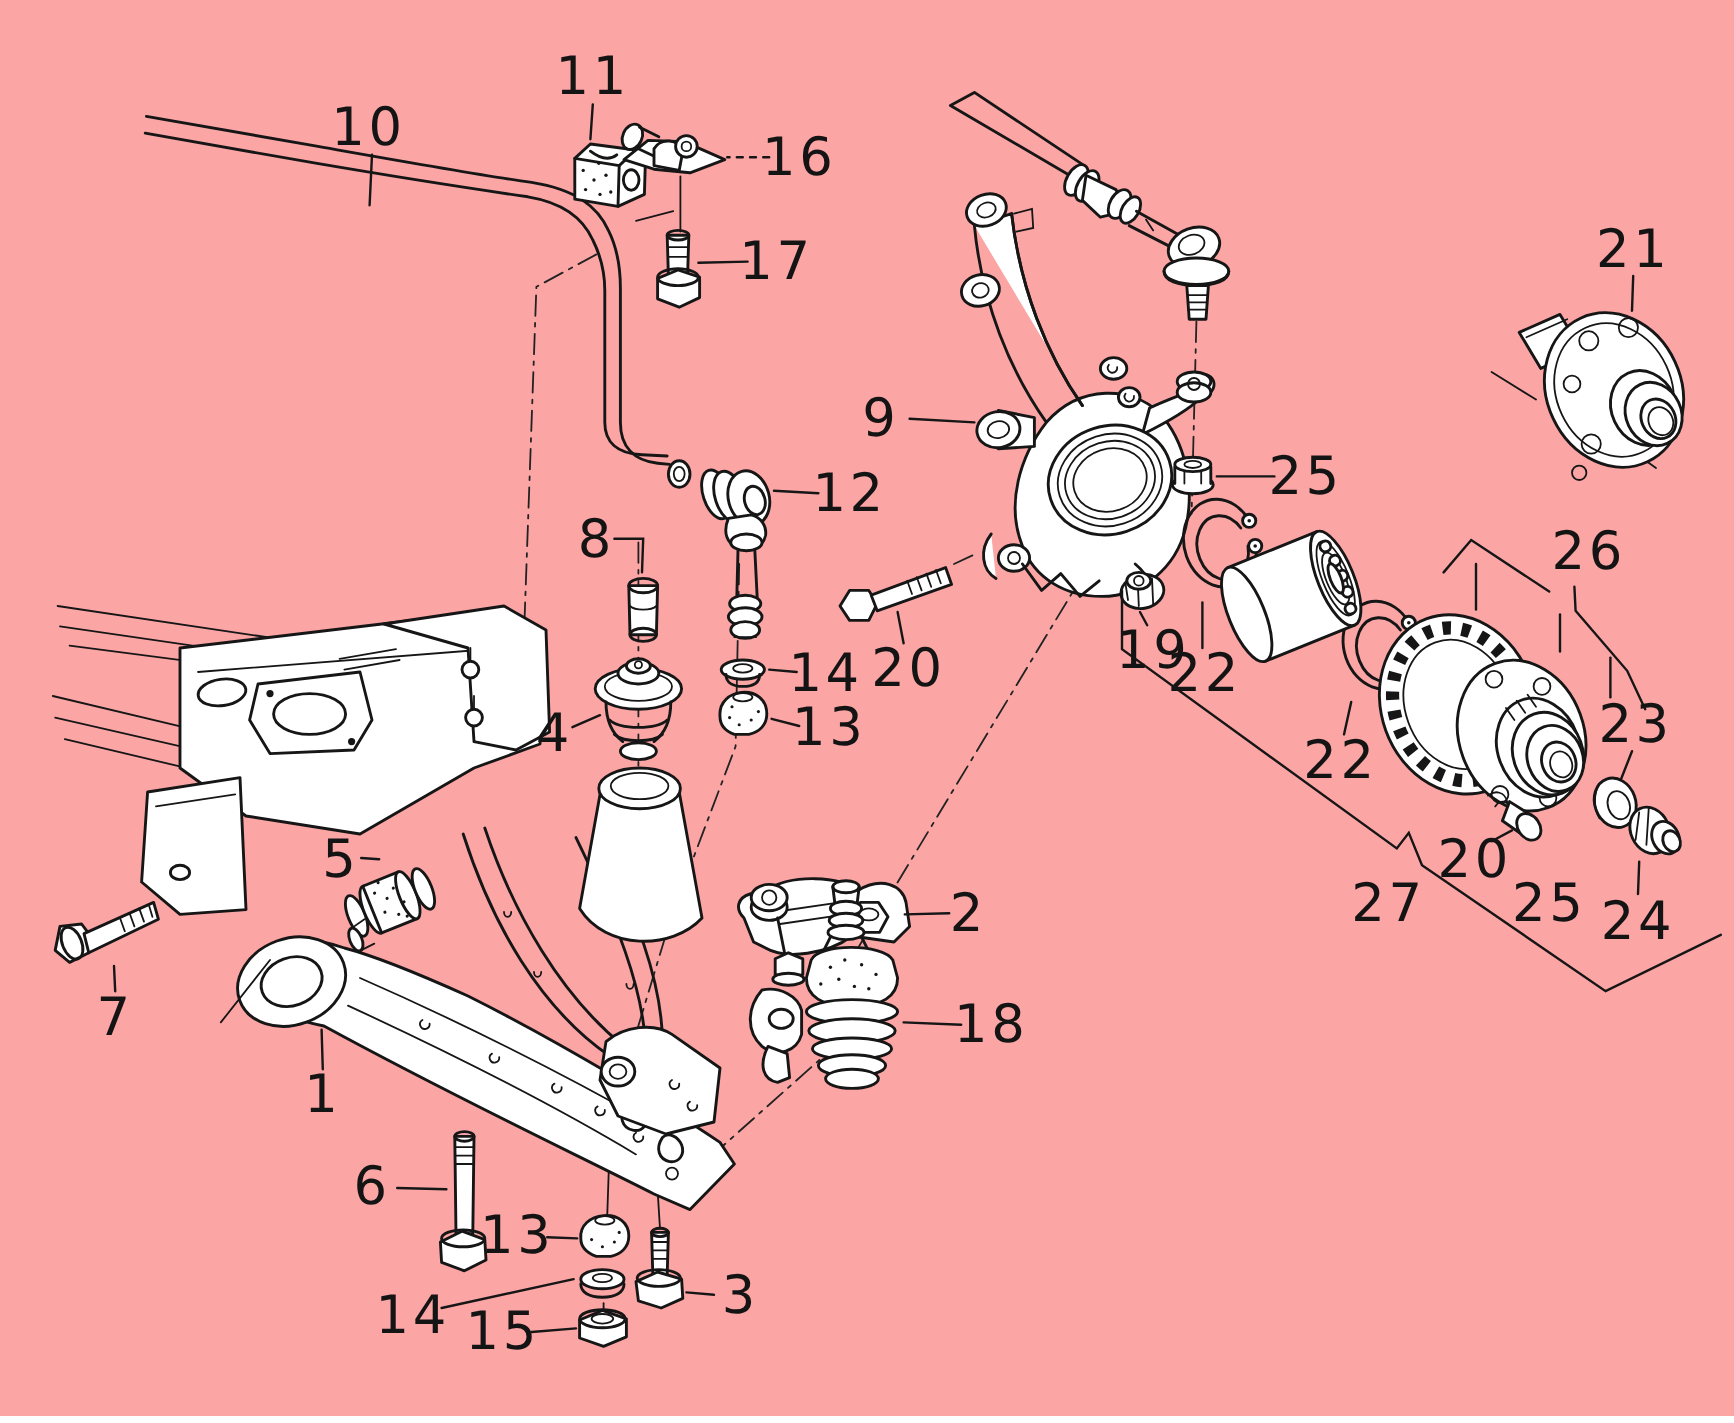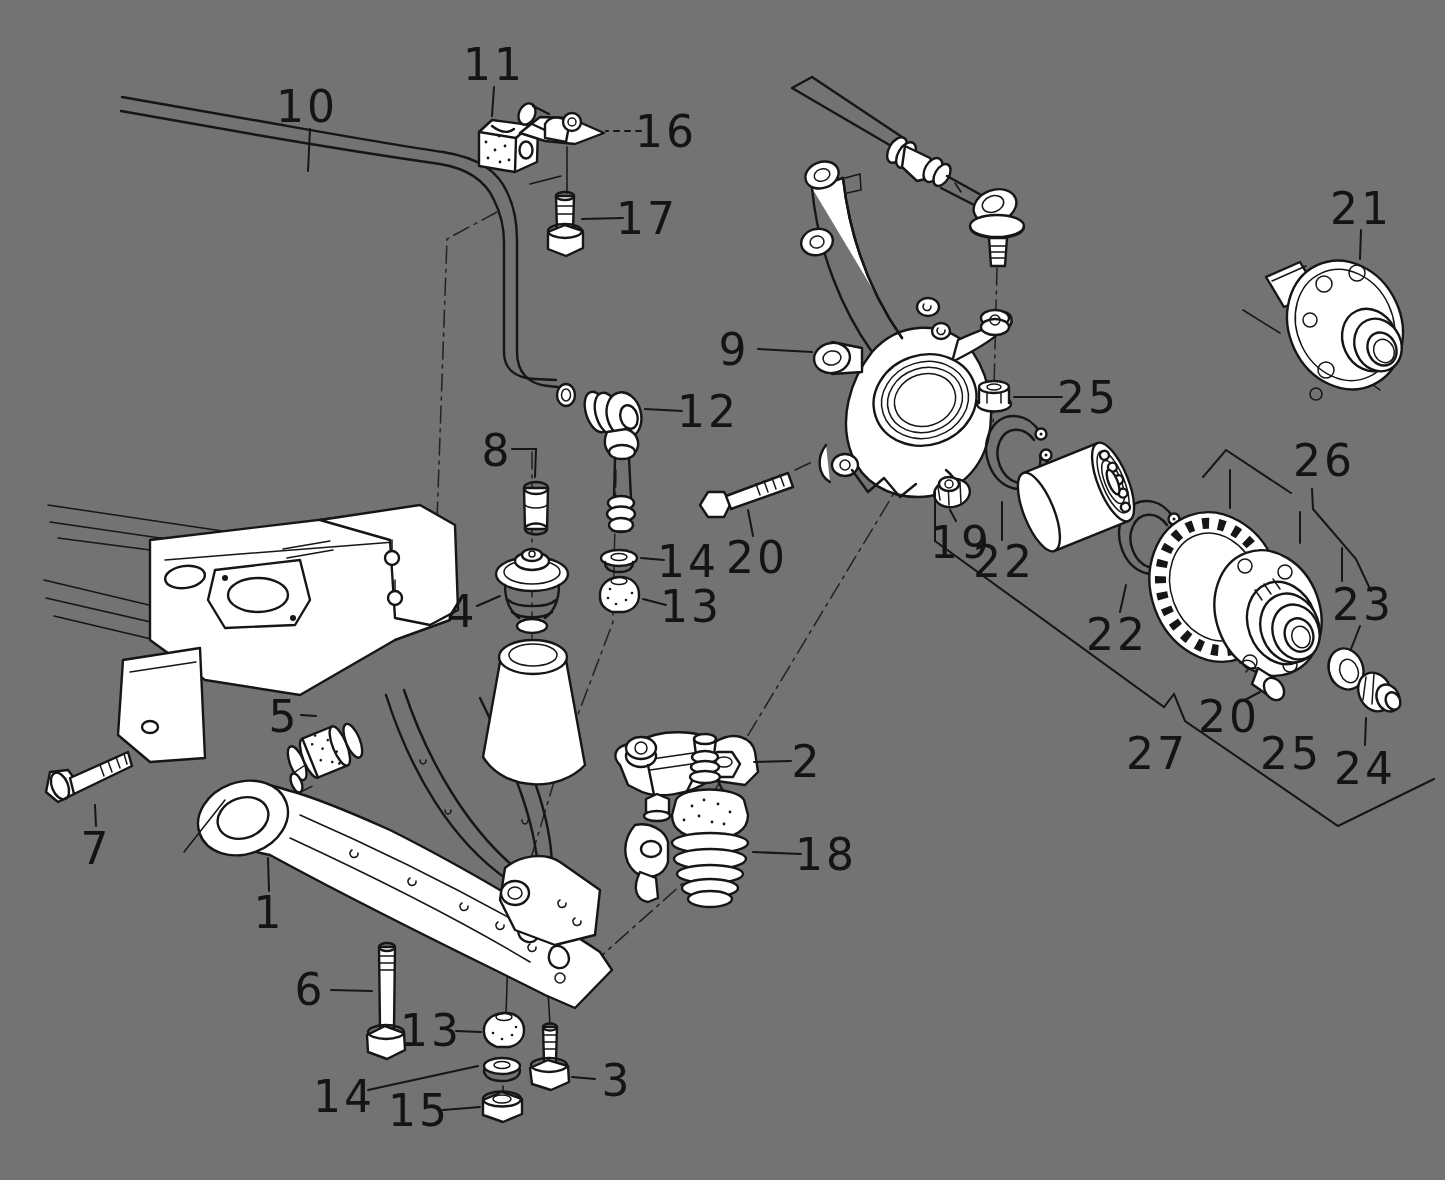--- a/index.html
+++ b/index.html
@@ -1,16 +1,16 @@
 <!DOCTYPE html>
 <html><head>
 <meta charset="utf-8">
 <style>
   html,body{margin:0;padding:0;background:#ffffff;}
-  .stage{position:relative;width:1445px;height:1180px;background:#737373;overflow:hidden;
+  .stage{position:relative;width:1445px;height:1180px;background:#fca5a5;overflow:hidden;
          font-family:"DejaVu Sans",sans-serif;}
   svg{display:block;}
   
   .ln{fill:none;stroke:#161616;stroke-width:2.4;stroke-linecap:round;stroke-linejoin:round;}
   .f {fill:#ffffff;stroke:#161616;stroke-width:2.4;stroke-linecap:round;stroke-linejoin:round;}
   .thin{fill:none;stroke:#161616;stroke-width:1.5;stroke-linecap:round;}
   .dashdot{fill:none;stroke:#222;stroke-width:1.5;stroke-dasharray:17 6 3 6;stroke-linecap:round;}
   .dot{fill:#161616;stroke:none;}
   .abs{fill:none;stroke:#161616;stroke-width:11;stroke-dasharray:7 9;}
   

